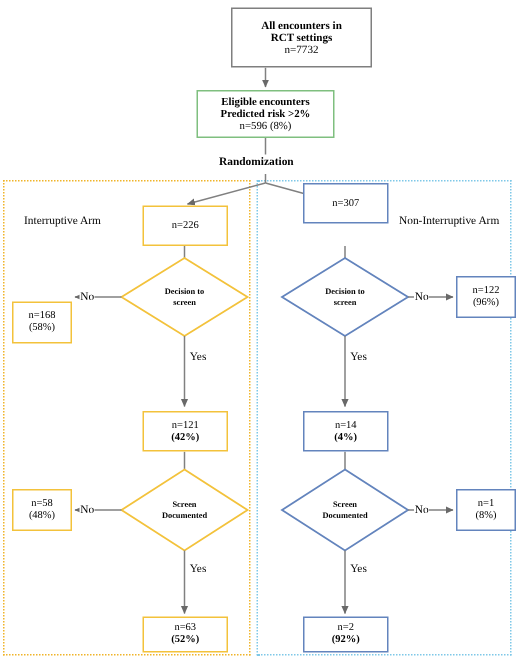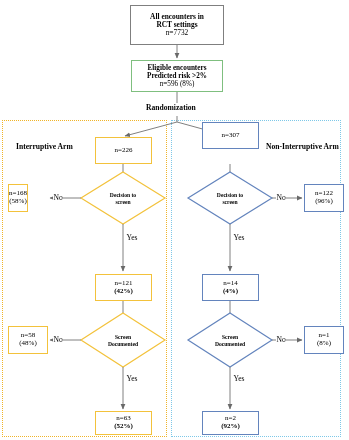--- a/index.html
+++ b/index.html
@@ -40,20 +40,21 @@
     white-space: nowrap;
   }
   .box {
     border-style: solid;
   }
   .box-top {
     border-width: 1px;
     border-color: #7f7f7f;
     font-weight: bold;
     font-size: 7.4px;
+    margin-left: 24px;
   }
   .box-top .small {
     font-weight: normal;
     font-size: 7.4px;
   }
   .box-elig {
     border-width: 1.3px;
     border-color: #7fbf7f;
     font-weight: bold;
     font-size: 7.2px;
@@ -83,21 +84,21 @@
     font-size: 5.6px;
     font-weight: bold;
     line-height: 1.25;
     text-align: center;
     color: #000000;
     pointer-events: none;
   }
   .arm-title {
     position: absolute;
     font-size: 7.6px;
-    font-weight: bold;
+    font-weight: normal;
     white-space: nowrap;
     color: #000;
   }
   .edge-label {
     position: absolute;
     font-size: 7.6px;
     color: #000;
     background: #ffffff;
     padding: 0 0.5px;
     white-space: nowrap;
@@ -195,21 +196,21 @@
     <span class="ln">n=226</span>
   </div>
 
   <div class="diamond-label" style="left:93px; top:189px; width:60px; height:20px;">
     <span class="ln">Decision to</span>
     <span class="ln">screen</span>
   </div>
 
   <div class="edge-label" style="left:53px; top:193px;">No</div>
 
-  <div class="node box box-orange" style="left:8px; top:184px; width:20px; height:28px;">
+  <div class="node box box-orange" style="left:8px; top:201px; width:40px; height:28px;">
     <span class="ln">n=168</span>
     <span class="ln">(58%)</span>
   </div>
 
   <div class="edge-label" style="left:126px; top:233px;">Yes</div>
 
   <div class="node box box-orange" style="left:95px; top:274px; width:57px; height:27px;">
     <span class="ln">n=121</span>
     <span class="ln bold-ln">(42%)</span>
   </div>

